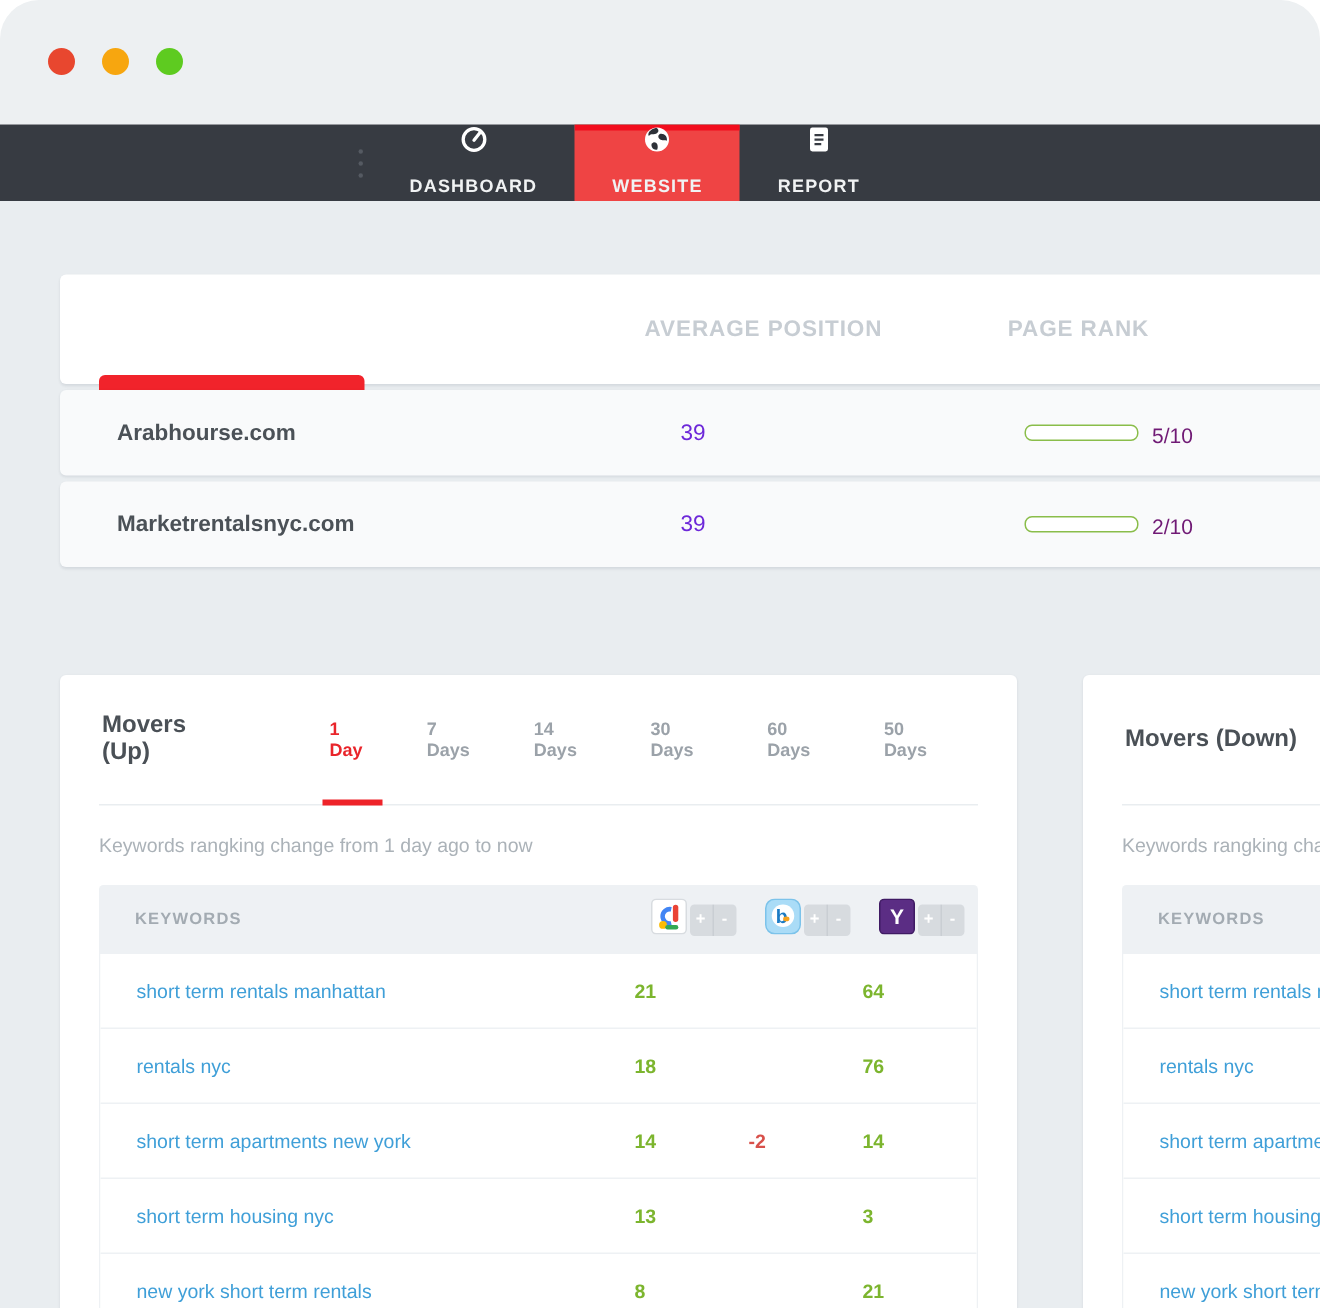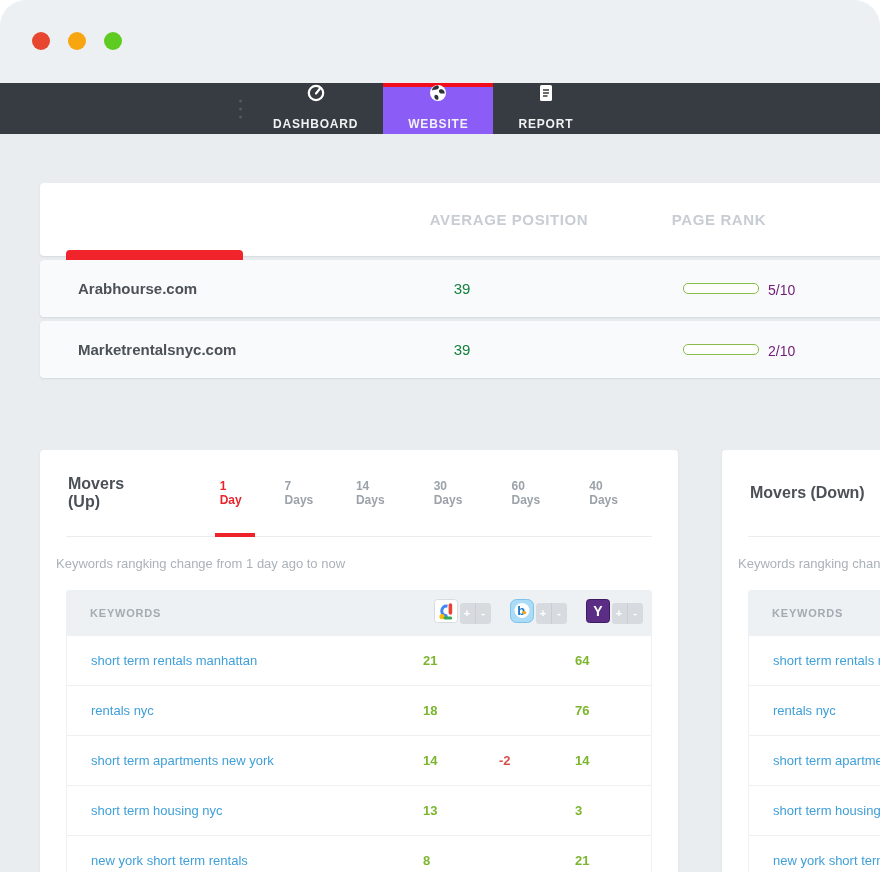--- a/index.html
+++ b/index.html
@@ -28,21 +28,21 @@
   .nav-dots {
     position:absolute; left:239px; top:50%; transform:translateY(-50%);
     display:flex; flex-direction:column; gap:5px;
   }
   .nav-dots i { width:3px; height:3px; border-radius:50%; background:#555a62; }
   .nav-items { position:absolute; left:248px; top:0; height:51px; display:flex; }
   .nav-item {
     display:flex; align-items:center; gap:11px; padding:0 25px; cursor:pointer;
     color:#f0f2f3; font-size:12px; font-weight:bold; letter-spacing:0.8px;flex-direction:column;
   }
-  .nav-item.active { background:#8b5cf6; box-shadow:inset 0 4px 0 #f20d1d; }
+  .nav-item.active { background:#ef4444; box-shadow:inset 0 4px 0 #f20d1d; }
 
   
   .page { position:absolute; left:0; top:134px; width:880px; height:738px; background:#e9edf0; }
 
   
   .panel-header {
     position:absolute; left:40px; top:183px; width:850px; height:73px;
     background:#ffffff; border-radius:4px; box-shadow:0 1px 2px rgba(32,44,60,0.10);
   }
   .add-btn {
@@ -65,21 +65,21 @@
     background:#f9fafb; border-radius:4px; box-shadow:0 1px 2px rgba(32,44,60,0.10);
     cursor:pointer;
   }
   .site-name {
     position:absolute; left:38px; top:0; height:57px; display:flex; align-items:center;
     color:#4b5157; font-size:15px; font-weight:bold;
   }
   .site-avg {
     position:absolute; left:372px; top:0; width:100px; height:57px;
     display:flex; align-items:center; justify-content:center;
-    color:#15803d; font-size:15px;
+    color:#6d28d9; font-size:15px;
   }
   .pr-bar {
     position:absolute; left:643px; top:23px; width:76px; height:11px;
     border:1px solid #8abd4a; border-radius:5px; background:#ffffff; overflow:hidden;
   }
   .pr-fill { height:100%; background:#6db029; border-radius:3px; }
   .pr-label {
     position:absolute; left:728px; top:0; height:59px; display:flex; align-items:center;
     color:#701a75; font-size:14px;text-align:right;
   }
@@ -100,21 +100,21 @@
   .tab {
     position:relative; display:flex; align-items:center; padding:0 17px;
     color:#9ba2a9; font-size:12px; font-weight:bold; cursor:pointer;
   }
   .tab.active { color:#e9252b; }
   .tab.active::after {
     content:""; position:absolute; left:50%; transform:translateX(-50%);
     bottom:-1px; width:40px; height:4px; background:#ee2329;
   }
   .card-sub {
-    height:53px; margin:0 16px; display:flex; align-items:center;
+    height:53px; margin:0 26px; display:flex; align-items:center;
     color:#abb2b8; font-size:13px; white-space:nowrap;
   }
   .ktable { margin:0 26px; }
   .ktable-head {
     height:46px; background:#eef1f4; border-radius:3px 3px 0 0;
     display:flex; align-items:center;
   }
   .kw-head {
     flex:1; padding-left:24px;
     color:#a3abb2; font-size:11px; font-weight:bold; letter-spacing:0.8px;
@@ -226,21 +226,21 @@
         <span class="tab active">1 Day</span>
 
         <span class="tab">7 Days</span>
 
         <span class="tab">14 Days</span>
 
         <span class="tab">30 Days</span>
 
         <span class="tab">60 Days</span>
 
-        <span class="tab">40 Days</span>
+        <span class="tab">50 Days</span>
       </div>
   </div>
   <div class="card-sub">Keywords rangking change from 1 day ago to now</div>
   <div class="ktable">
     <div class="ktable-head">
       <span class="kw-head">KEYWORDS</span>
       <span class="ecol">
         <span>
           <svg width="24" height="24" viewBox="0 0 24 24">
             <rect x="0.5" y="0.5" width="23" height="23" rx="3" fill="#ffffff" stroke="#d8dce0"></rect>

